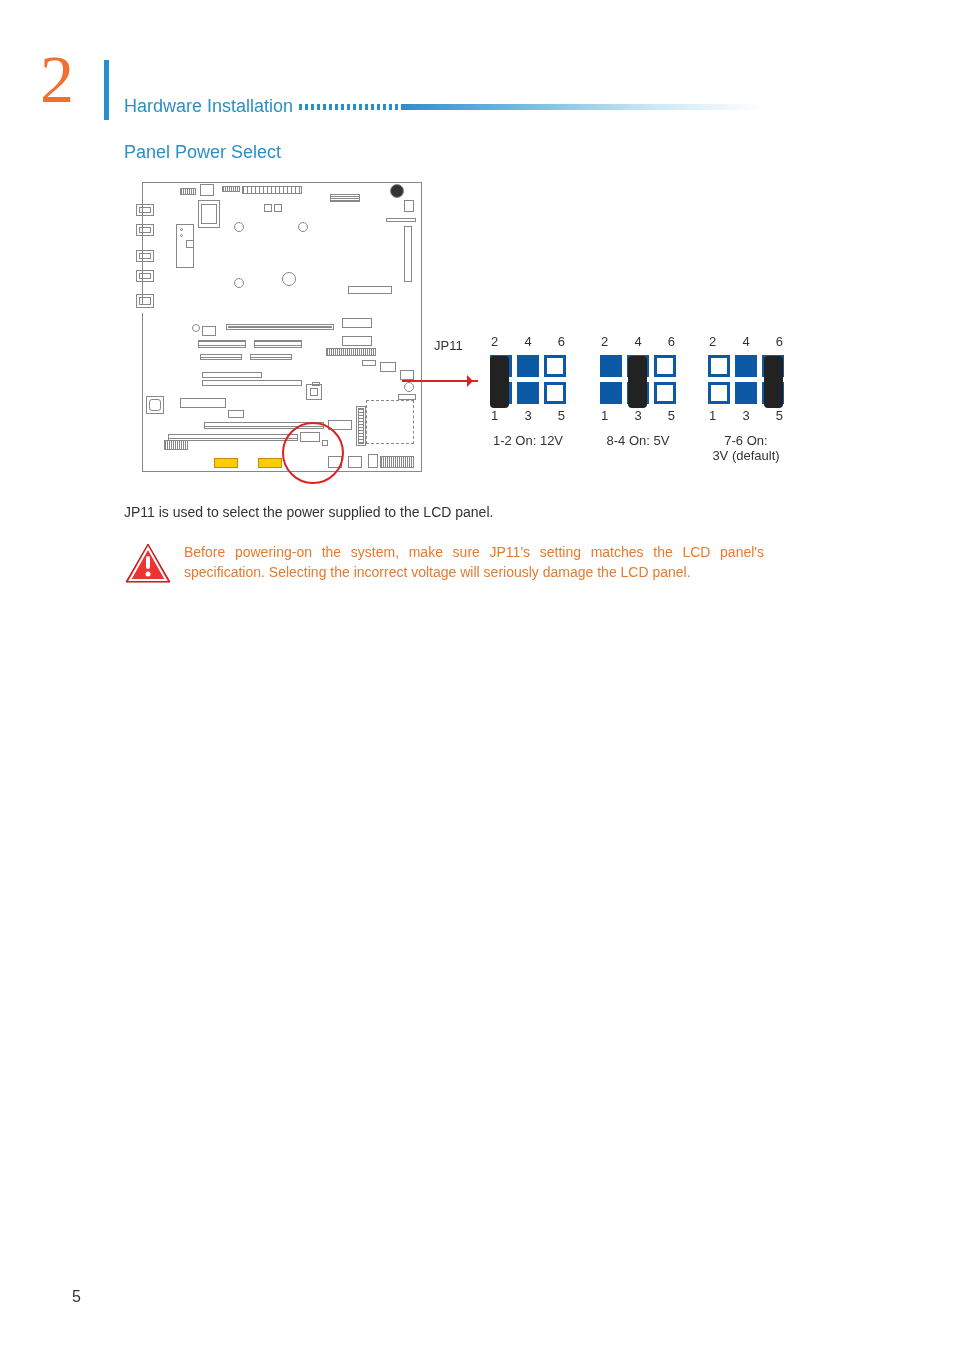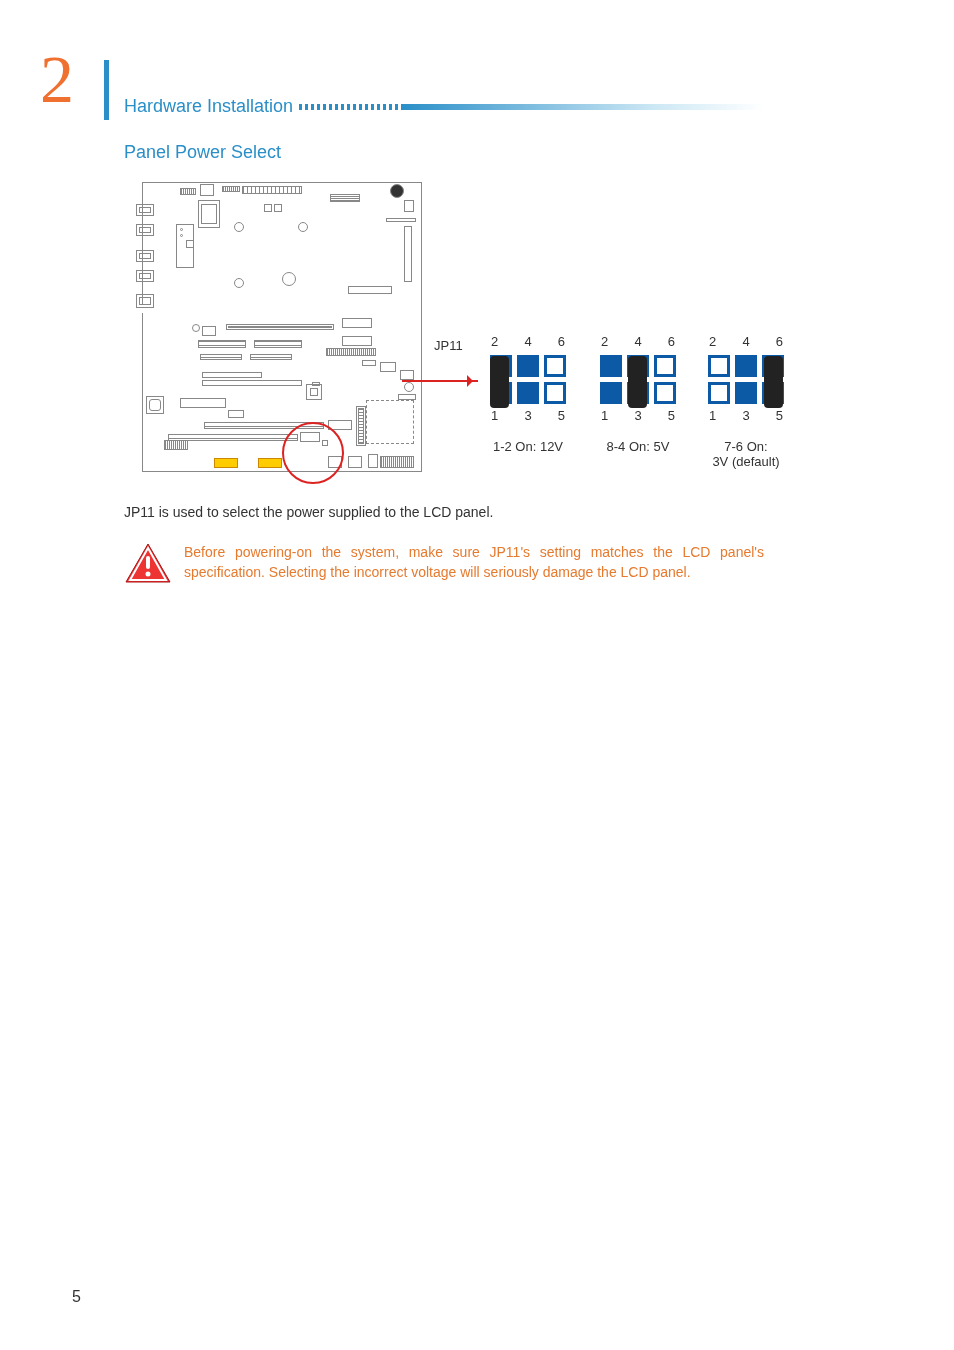--- a/index.html
+++ b/index.html
@@ -107,21 +107,21 @@
   .pin-nums { display:flex; justify-content:space-around; font-size:13px; color:#333; }
   .pin-grid {
     display:grid; grid-template-columns:repeat(3,22px); grid-template-rows:repeat(2,22px);
     gap:5px; justify-content:center; margin:6px 0 4px;
   }
   .pin { width:22px; height:22px; background:#0c5aa6; }
   .pin.open { background:#fff; border:3px solid #0c5aa6; }
   .jumper-v {
     position:absolute; width:19px; height:52px; background:#222; border-radius:4px;
   }
-  .caption { text-align:center; font-size:13px; color:#333; margin-top:16px; }
+  .caption { text-align:center; font-size:13px; color:#333; margin-top:10px; }
   .body-text {
     position:absolute; left:124px; top:504px; width:640px;
     font-size:14px; color:#333;
   }
   .warn-row {
     position:absolute; left:124px; top:540px; width:640px;
     display:flex; align-items:center; gap:12px;
   }
   .warn-icon { flex:0 0 auto; margin-top:2px; }
   .warn-text {

